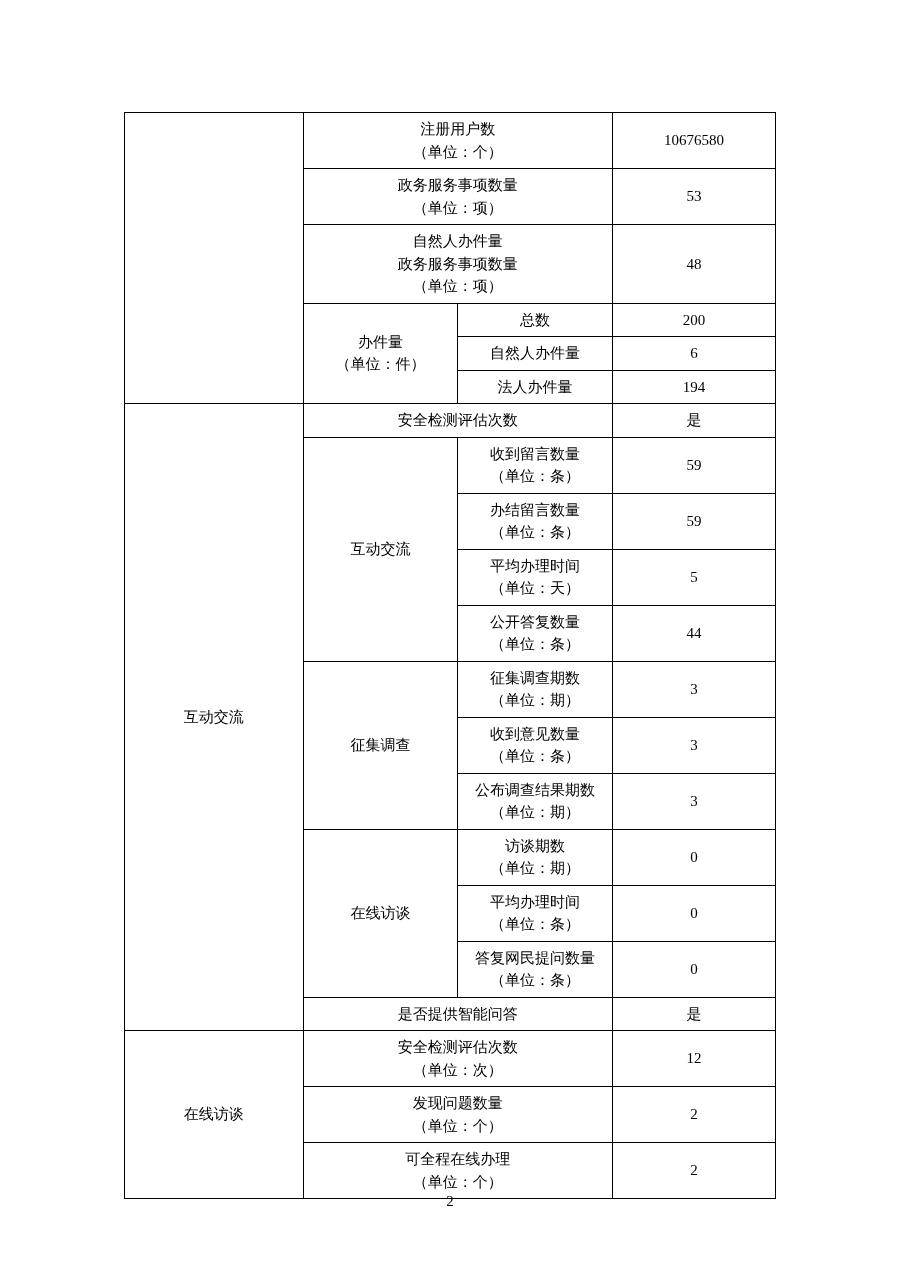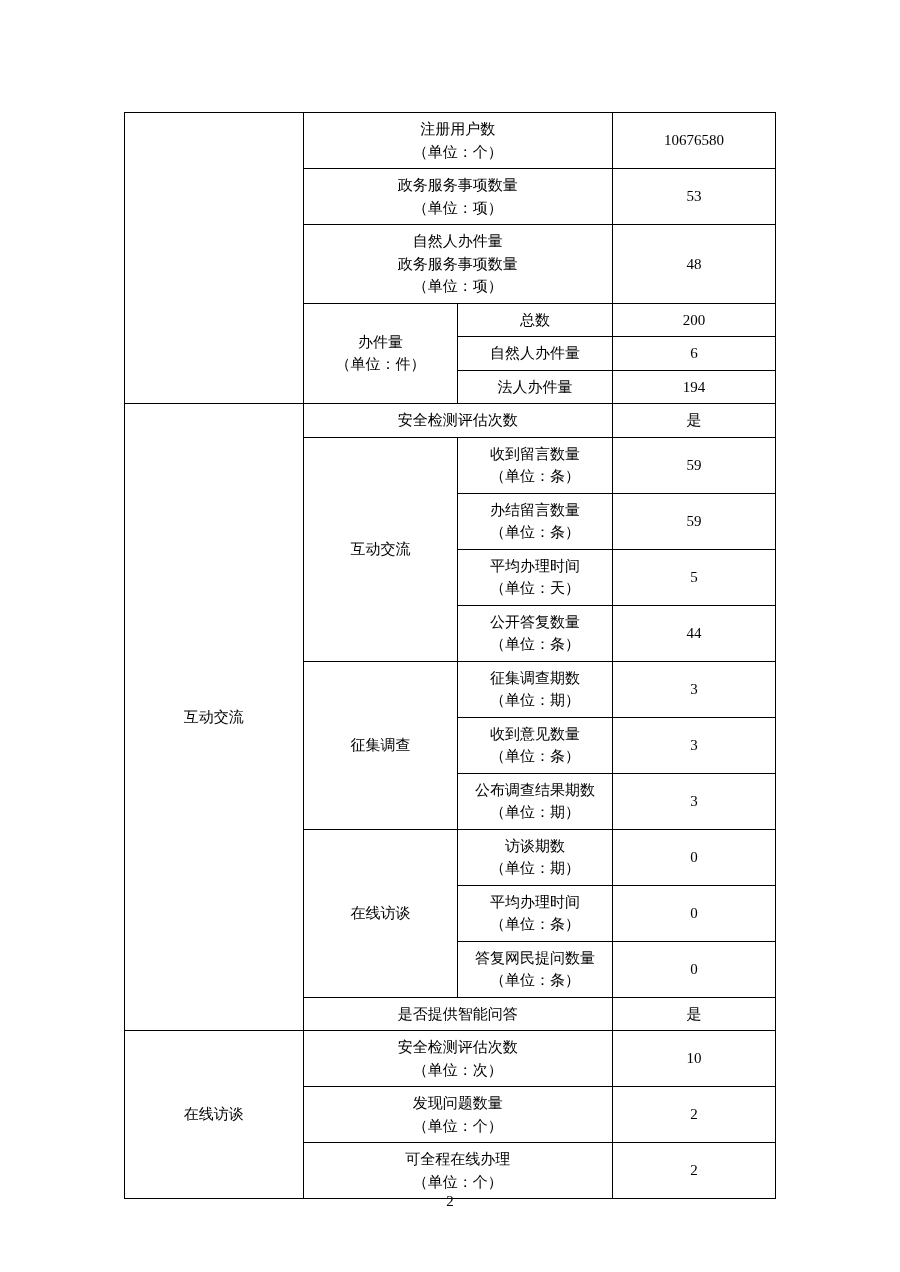--- a/index.html
+++ b/index.html
@@ -207,21 +207,21 @@
         <td class="item" colspan="2">是否提供智能问答</td>
         <td class="val">是</td>
       </tr>
 
       <tr>
         <td class="cat" rowspan="3">在线访谈</td>
         <td class="item" colspan="2">
           <span class="line2">安全检测评估次数</span>
           <span class="line2">（单位：次）</span>
         </td>
-        <td class="val">10</td>
+        <td class="val">12</td>
       </tr>
 
       <tr>
         <td class="item" colspan="2">
           <span class="line2">发现问题数量</span>
           <span class="line2">（单位：个）</span>
         </td>
         <td class="val">2</td>
       </tr>
 

